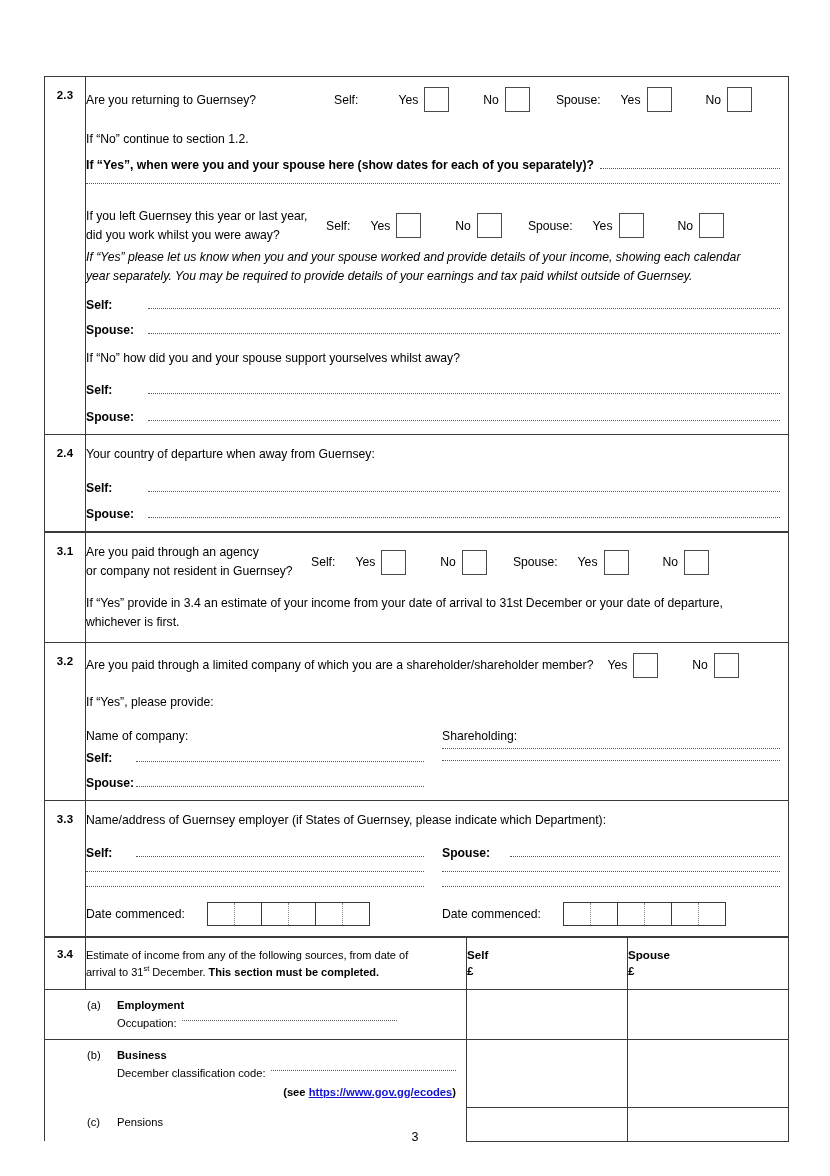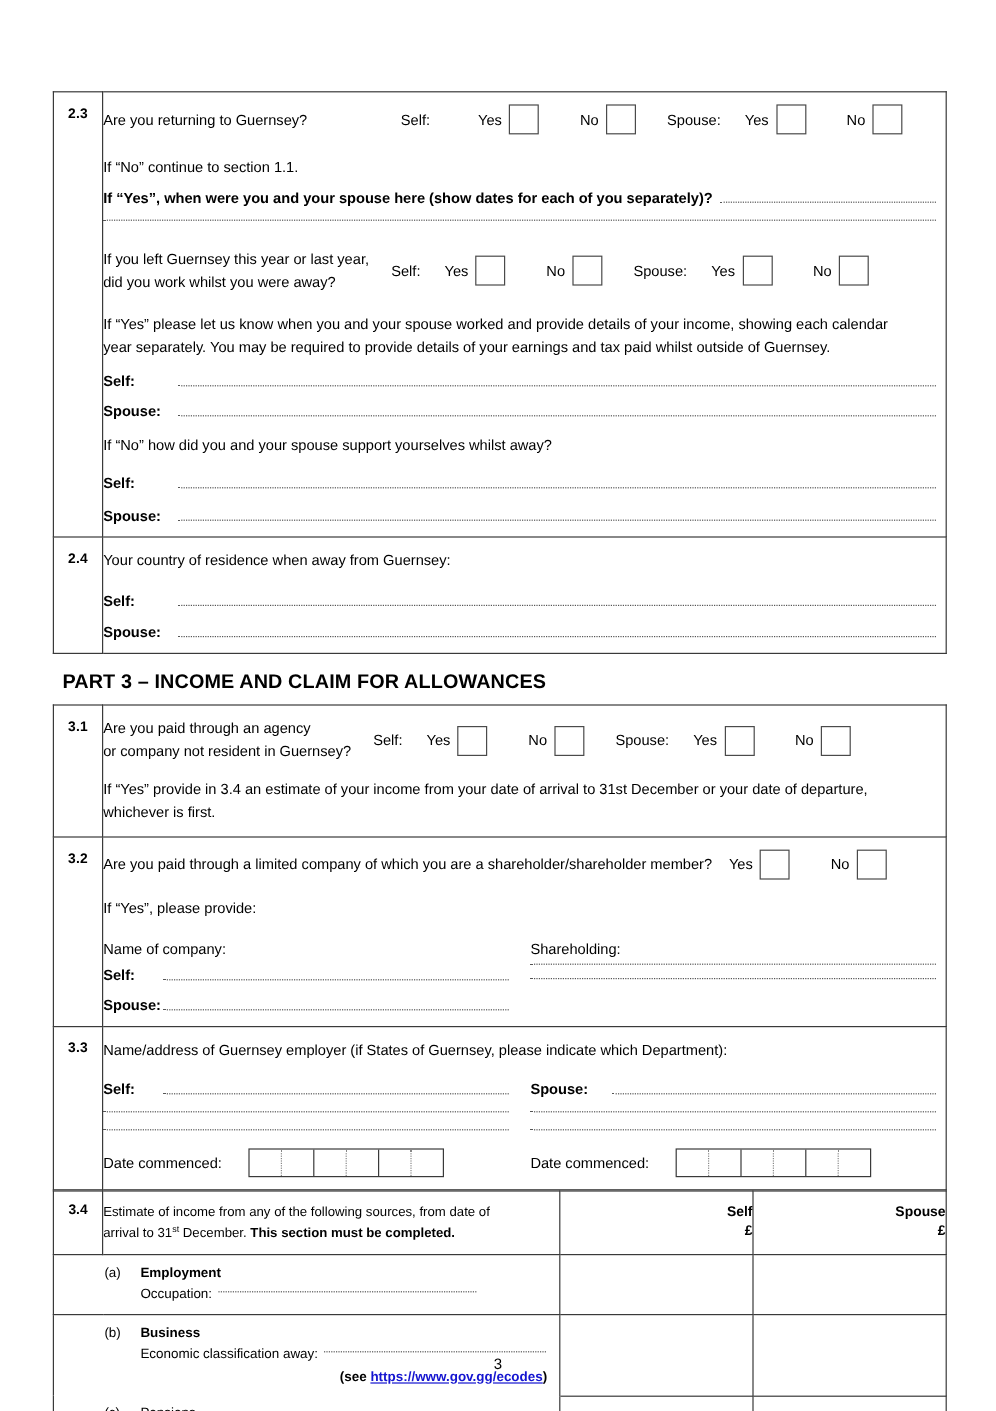--- a/index.html
+++ b/index.html
@@ -158,21 +158,21 @@
     padding-top: 10px !important;
   }
   .t34 .desc34 {
     padding: 9px 10px 9px 0 !important;
     font-size: 11px;
     line-height: 1.5;
     margin-left: 20px;
   }
   .t34 .amt {
     width: 160px;
-    text-align: right;
+    text-align: left;
     font-size: 11.6px;
     font-weight: bold;
     padding: 9px 0 8px 0 !important;
     line-height: 1.45;
   }
   .itemcell {
     padding: 7px 10px 7px 0 !important;
     font-size: 11.2px;
     line-height: 1.5;
   }
@@ -245,21 +245,21 @@
           <span class="gap-md"></span>
           <span class="lbl">Spouse:</span>
           <span class="gap-sm"></span>
           <span class="lbl">Yes</span>
           <span class="box"></span>
           <span class="gap-lg"></span>
           <span class="lbl">No</span>
           <span class="box"></span>
         </div>
 
-        <div class="sub" style="margin-top:18px;">If “No” continue to section 1.1.</div>
+        <div class="sub" style="margin-top:18px;">If “No” continue to section 1.2.</div>
 
         <div class="dotline" style="margin-top:9px;">
           <span style="flex:0 0 auto;">If “Yes”, when were you and your spouse here (show dates for each of you separately)?</span>
           <span class="dot" style="margin-left:6px;"></span>
         </div>
         <div class="dotline" style="margin-top:14px;">
           <span class="dot"></span>
         </div>
 
         <div class="cbrow" style="margin-top:20px;">
@@ -277,21 +277,21 @@
           <span class="gap-md"></span>
           <span class="lbl">Spouse:</span>
           <span class="gap-sm"></span>
           <span class="lbl">Yes</span>
           <span class="box"></span>
           <span class="gap-lg"></span>
           <span class="lbl">No</span>
           <span class="box"></span>
         </div>
 
-        <div class="sub" style="margin-top:16px;">
+        <div class="sub" style="margin-top:3px;font-style:italic;">
           <span>If “Yes” please let us know when you and your spouse worked and provide details of your income, showing each calendar</span><br>
           <span>year separately.  You may be required to provide details of your earnings and tax paid whilst outside of Guernsey.</span>
         </div>
 
         <div class="dotline" style="margin-top:12px;">
           <span class="cap">Self:</span>
           <span class="dot"></span>
         </div>
         <div class="dotline" style="margin-top:11px;">
           <span class="cap">Spouse:</span>
@@ -307,35 +307,34 @@
         <div class="dotline" style="margin-top:13px;">
           <span class="cap">Spouse:</span>
           <span class="dot"></span>
         </div>
       </td>
     </tr>
 
     <tr>
       <td class="numcell">2.4</td>
       <td class="bodycell">
-        <div class="q">Your country of residence when away from Guernsey:</div>
+        <div class="q">Your country of departure when away from Guernsey:</div>
         <div class="dotline" style="margin-top:17px;">
           <span class="cap">Self:</span>
           <span class="dot"></span>
         </div>
         <div class="dotline" style="margin-top:12px;">
           <span class="cap">Spouse:</span>
           <span class="dot"></span>
         </div>
       </td>
     </tr>
   </tbody>
       </table>
 
-  <div class="parthead">PART 3 – INCOME AND CLAIM FOR ALLOWANCES</div>
 
   <table class="ftable">
     <tbody>
           <tr>
       <td class="numcell">3.1</td>
       <td class="bodycell">
         <div class="cbrow">
           <span style="width:225px; white-space:normal; line-height:1.55;">
             <span>Are you paid through an agency</span><br>
             <span>or company not resident in Guernsey?</span>
@@ -510,21 +509,21 @@
       <td></td>
     </tr>
 
     <tr>
       <td colspan="2" class="itemcell nb-bot" style="height:52px;">
         <div class="item">
           <span class="mark">(b)</span>
           <span class="txt">
             <span class="hd">Business</span>
             <span class="occ">
-              <span class="cap">Economic classification away:</span>
+              <span class="cap">December classification code:</span>
               <span class="dot2 short2"></span>
             </span>
             <span style="display:block; font-weight:bold; margin-top:2px;text-align:right;"><span>(see </span><a class="lnk" href="#">https://www.gov.gg/ecodes</a><span>)</span></span>
           </span>
         </div>
       </td>
       <td rowspan="1"></td>
       <td rowspan="1"></td>
     </tr>
 

